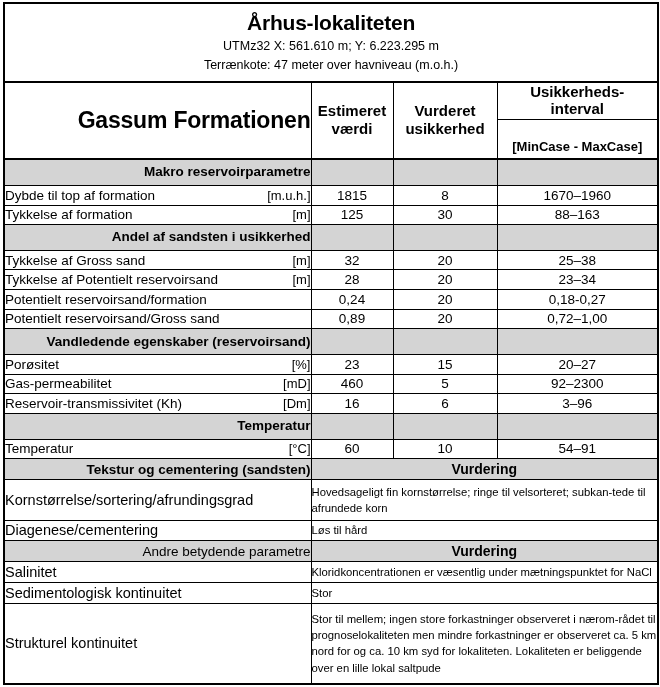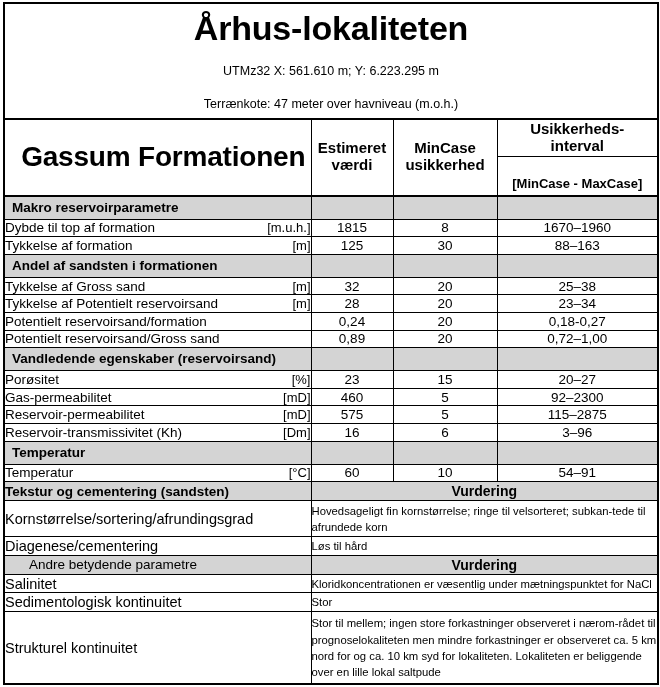--- a/index.html
+++ b/index.html
@@ -37,43 +37,43 @@
     vertical-align: middle;
   }
 
   
   .titlecell {
     border-bottom: 2.5px solid #000 !important;
     text-align: center;
     padding: 4px 0 5px 0;
   }
   .doc-title {
-    font-size: 34px;
+    font-size: 21px;
     font-weight: bold;
     letter-spacing: -0.2px;
     line-height: 1.12;
   }
   .doc-sub {
     font-size: 12.5px;
     line-height: 1.32;
-    margin-top: 16px;
+    margin-top: 3px;
   }
 
   
   .hcell {
     text-align: center;
     font-size: 15px;
     font-weight: bold;
     line-height: 1.14;
     border-bottom: 2.5px solid #000 !important;
   }
   .hcell.formation {
-    font-size: 28px;
-    font-weight: bold;
-    text-align: center;
+    font-size: 23px;
+    font-weight: bold;
+    text-align: right;
     padding-left: 11px;
     letter-spacing: -0.2px;
   }
   .subhead-wrap {
     display: flex;
     flex-direction: column;
     height: 100%;
   }
   .subhead-top {
     flex: 1 1 auto;
@@ -98,21 +98,21 @@
     background: #d4d4d4;
   }
   .group .lbl {
     font-size: 13.5px;
     font-weight: bold;
     padding: 2px 0 3px 7px;
   }
   .lbl {
     font-size: 13.5px;
     padding: 2px 6px 3px 7px;
-    text-align: left;
+    text-align: right;
   }
   .lbl-flex {
     display: flex;
     align-items: baseline;
     justify-content: space-between;
     gap: 8px;
   }
   .unit {
     font-size: 13px;
     white-space: nowrap;
@@ -172,21 +172,21 @@
                 <div>Estimeret</div>
                 <div>værdi</div>
               </div>
             </div>
           </div>
         </td>
         <td class="hcell">
           <div class="subhead-wrap">
             <div class="subhead-top">
               <div>
-                <div>MinCase</div>
+                <div>Vurderet</div>
                 <div>usikkerhed</div>
               </div>
             </div>
           </div>
         </td>
         <td class="hcell">
           <div class="subhead-wrap">
             <div class="subhead-top">
               <div>
                 <div>Usikkerheds-</div>
@@ -223,21 +223,21 @@
             <span>Tykkelse af formation</span>
             <span class="unit">[m]</span>
           </div>
         </td>
         <td class="num">125</td>
         <td class="num">30</td>
         <td class="num">88–163</td>
       </tr>
 
       <tr class="group">
-        <td class="lbl">Andel af sandsten i formationen</td>
+        <td class="lbl">Andel af sandsten i usikkerhed</td>
         <td></td>
         <td></td>
         <td></td>
       </tr>
 
       <tr>
         <td class="lbl">
           <div class="lbl-flex">
             <span>Tykkelse af Gross sand</span>
             <span class="unit">[m]</span>
@@ -308,31 +308,20 @@
           <div class="lbl-flex">
             <span>Gas-permeabilitet</span>
             <span class="unit">[mD]</span>
           </div>
         </td>
         <td class="num">460</td>
         <td class="num">5</td>
         <td class="num">92–2300</td>
       </tr>
 
-      <tr>
-        <td class="lbl">
-          <div class="lbl-flex">
-            <span>Reservoir-permeabilitet</span>
-            <span class="unit">[mD]</span>
-          </div>
-        </td>
-        <td class="num">575</td>
-        <td class="num">5</td>
-        <td class="num">115–2875</td>
-      </tr>
 
       <tr>
         <td class="lbl">
           <div class="lbl-flex">
             <span>Reservoir-transmissivitet (Kh)</span>
             <span class="unit">[Dm]</span>
           </div>
         </td>
         <td class="num">16</td>
         <td class="num">6</td>

